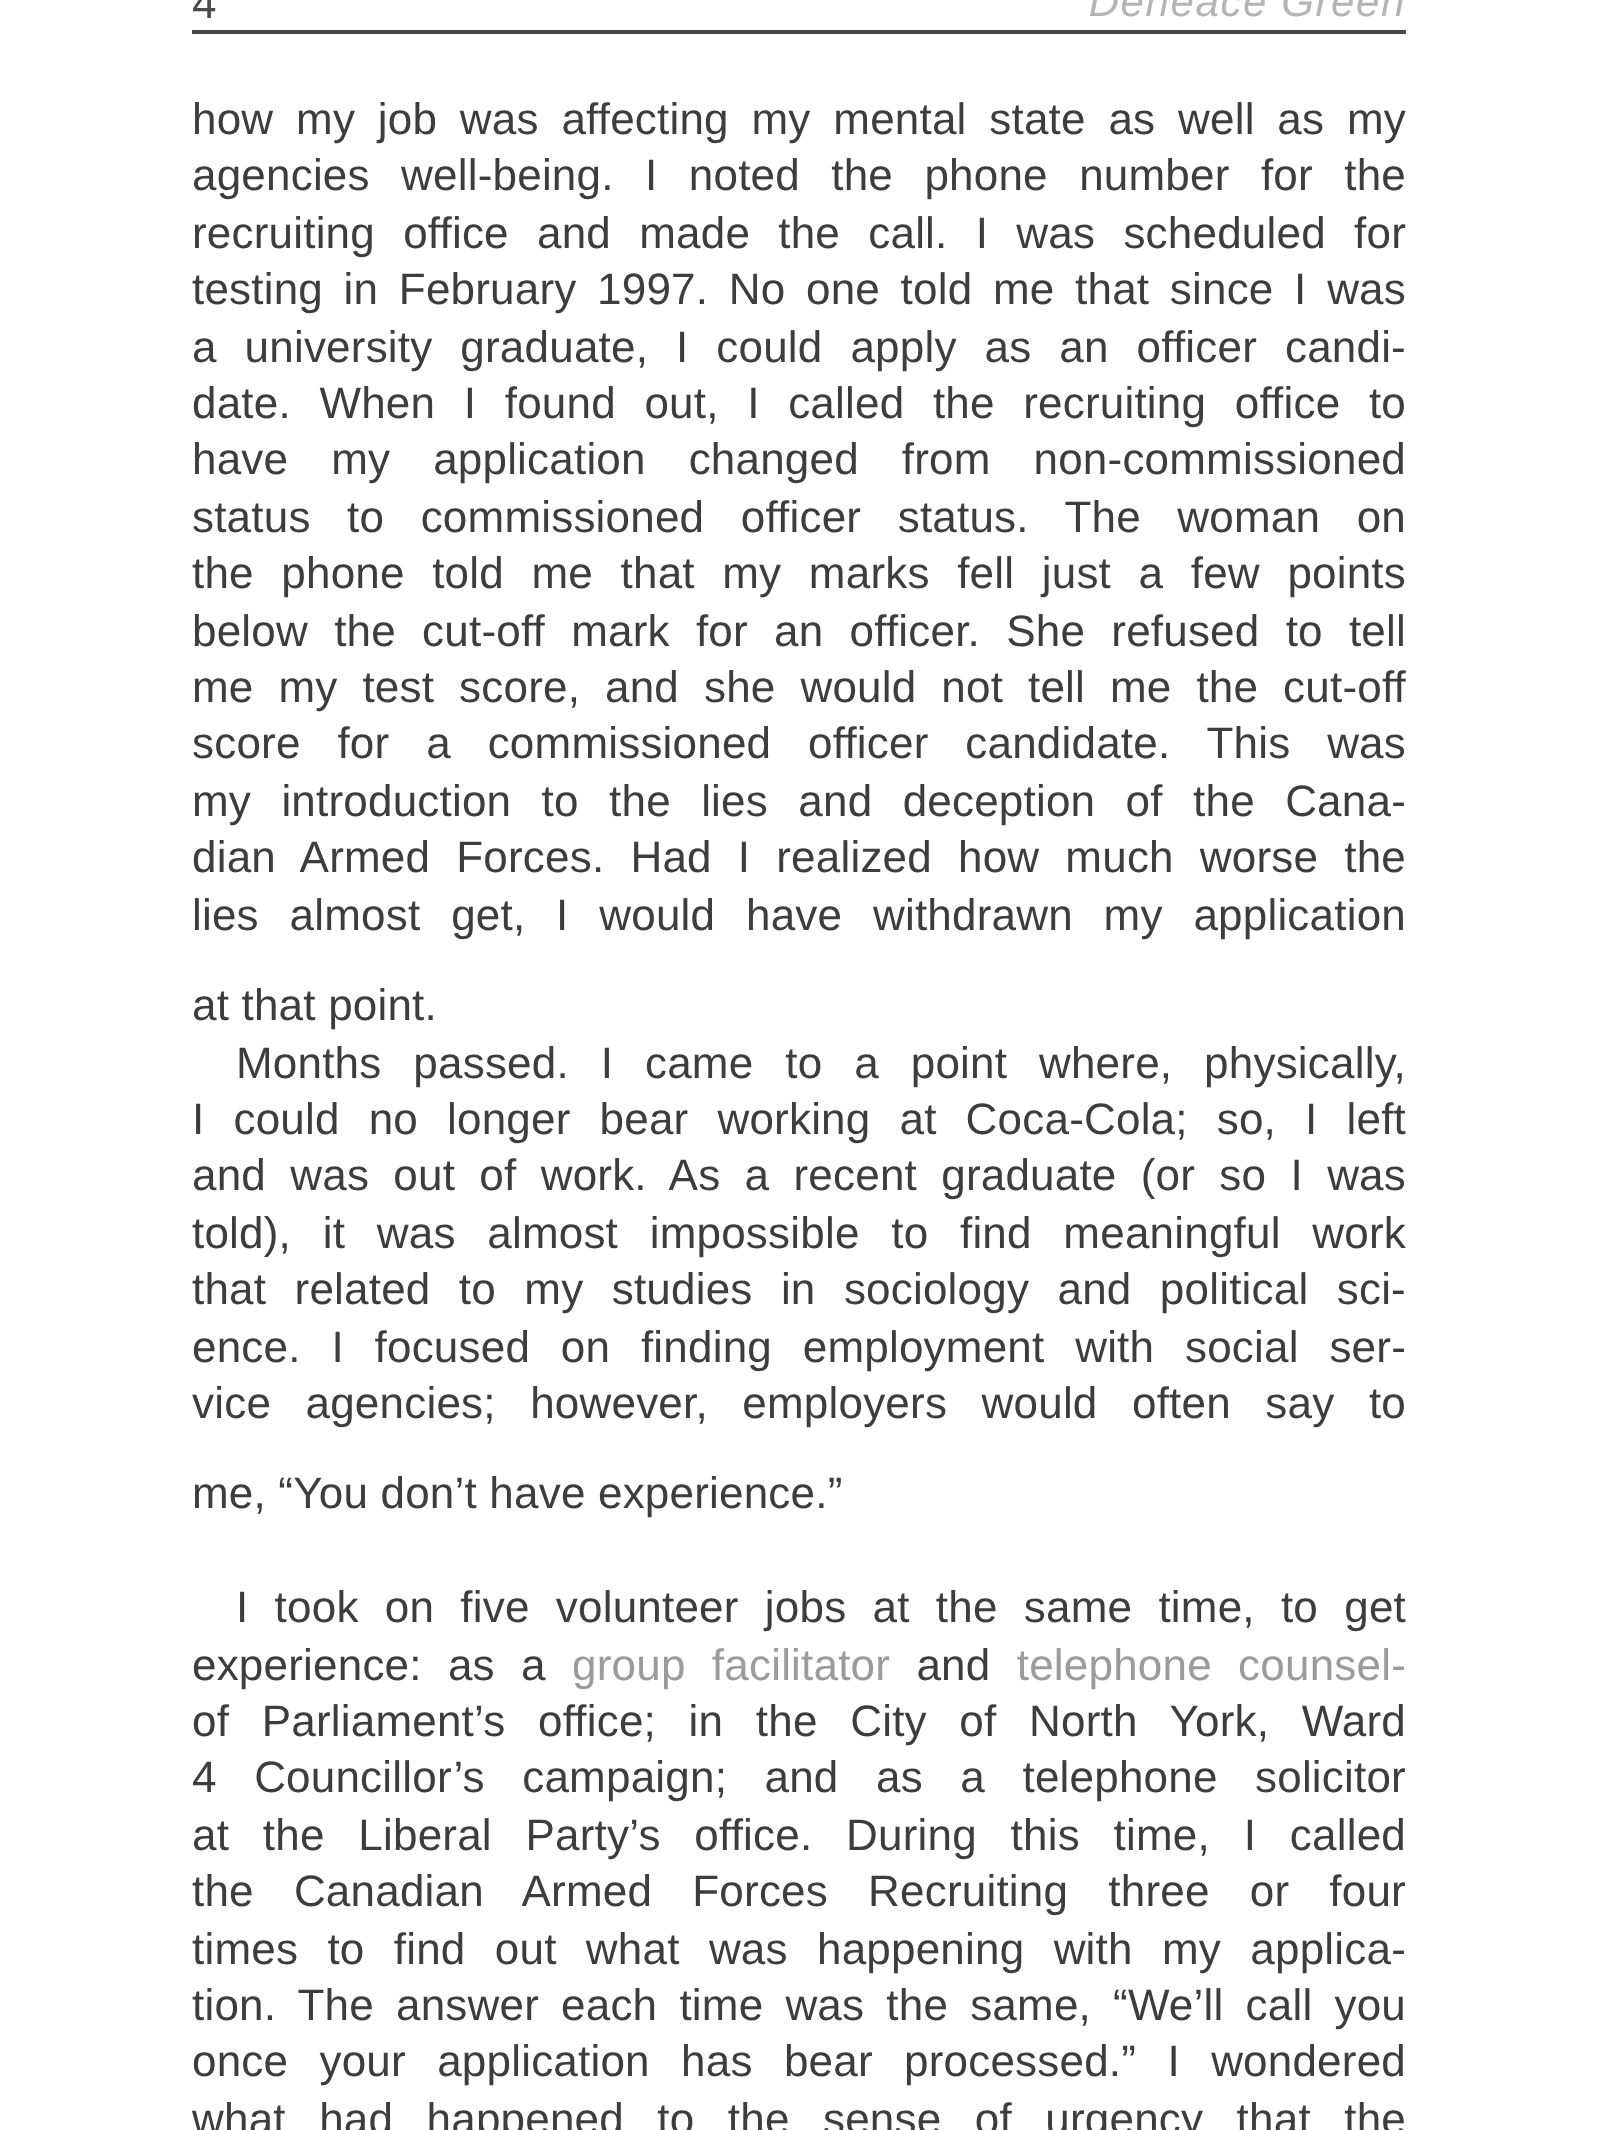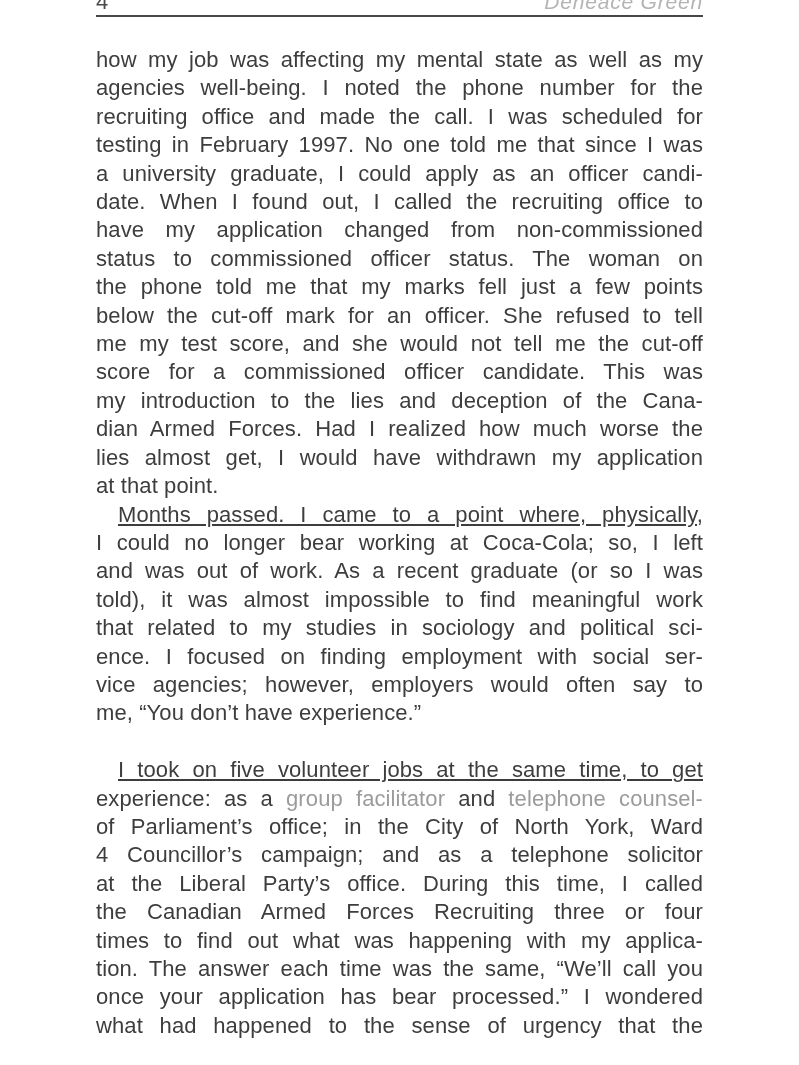--- a/index.html
+++ b/index.html
@@ -48,22 +48,22 @@
     color: #3d3d3d;
     letter-spacing: 0.1px;
   }
   .para { margin: 0; }
   .para.space-before { margin-top: 28.4px; }
   .line {
     text-align: justify;
     text-align-last: justify;
     white-space: normal;
   }
-  .line.no-just { text-align-last: left; }
-  .line.indent { text-indent: 22px; text-decoration: underline; }
+  .line.no-just { text-align-last: left; margin-top: 17px; }
+  .line.indent { text-indent: 22px; }
   .em {
     color: #9b9b9b;
   }
 </style>
 </head>
 <body>
 
 <div class="page">
   <div class="header">
     <span class="pagenum">4</span>

